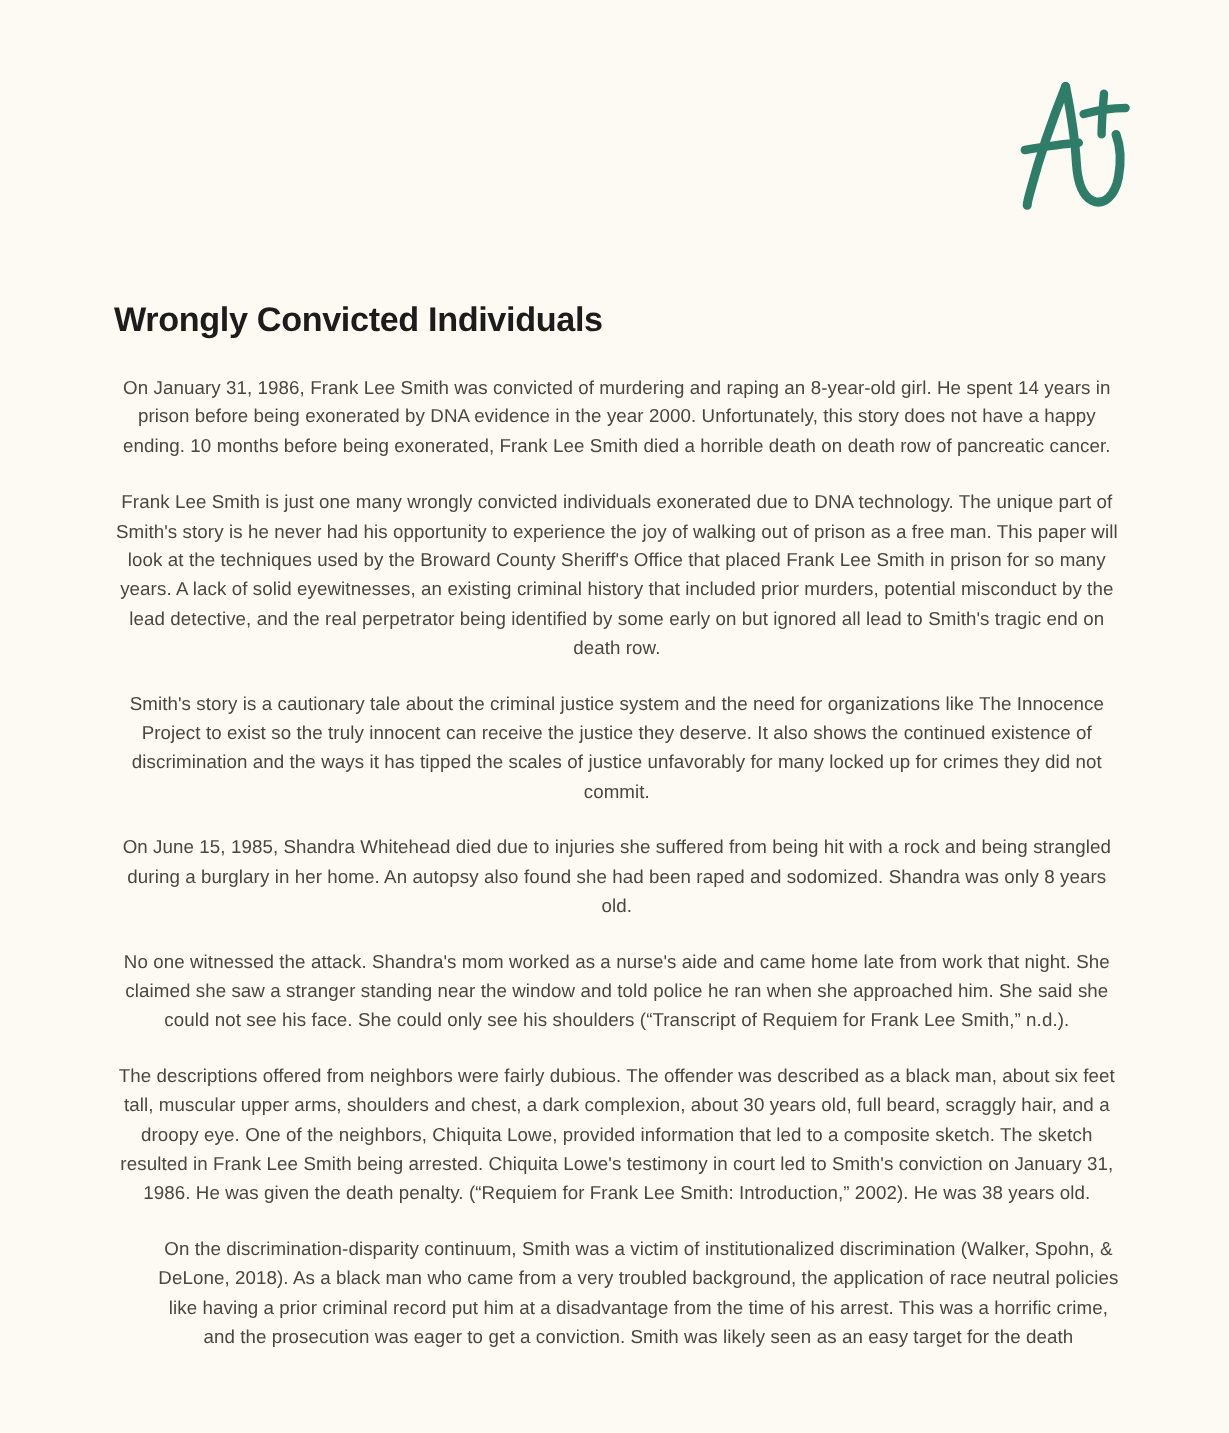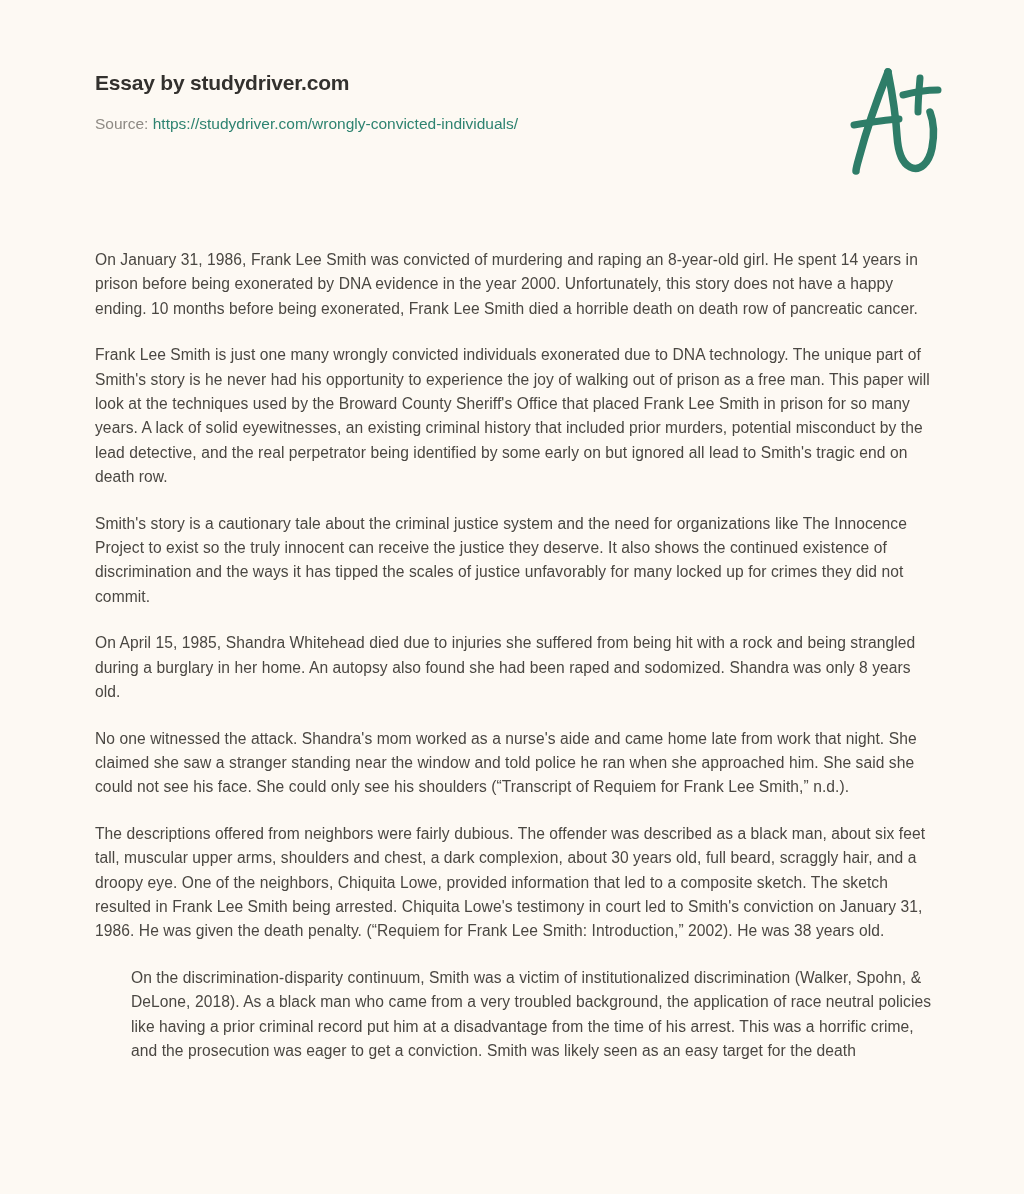--- a/index.html
+++ b/index.html
@@ -88,62 +88,56 @@
     line-height: 38px;
     letter-spacing: -0.3px;
     margin: 0 0 26px 0;
   }
 
   .article-body p {
     font-size: 15.6px;
     line-height: 24.4px;
     color: #4A4742;
     margin: 0 0 22px 0;
-    text-align: left;
+    text-align: center;
     letter-spacing: 0.005em;
   }
 
   .article-body p:last-child {
     margin-bottom: 0;
     margin-left: 36px;
   }
 </style>
 </head>
 <body>
 
 <div class="page">
 
-  <div class="header">
-    <div class="header-title">Essay by studydriver.com</div>
-    <div class="header-source">
-      <span class="src-label">Source:</span>
-      <a class="src-url" href="#">https://studydriver.com/wrongly-convicted-individuals/</a>
-    </div>
-  </div>
 
   <div class="logo">
     <svg viewBox="0 0 118 118" xmlns="http://www.w3.org/2000/svg" fill="none" stroke="#2E7D68" stroke-linecap="round" stroke-linejoin="round">
 
       <path d="M48 10 C 40 30, 28 62, 19 96 C 17 103, 16 107, 16 109" stroke-width="7.5"></path>
 
       <path d="M48 10 C 52 30, 56 56, 57 74 C 58 90, 62 101, 70 105 C 80 110, 89 101, 92 86 C 95 70, 93 58, 90 50" stroke-width="7.5"></path>
 
       <path d="M14 63 C 26 61, 44 58, 59 57" stroke-width="7"></path>
 
       <path d="M80 16 C 79 28, 78 41, 78 50" stroke-width="7"></path>
 
       <path d="M63 33 C 74 30, 89 28, 98 28" stroke-width="7"></path>
     </svg>
   </div>
 
   <div class="article">
+    <h1 class="article-title">Wrongly Convicted Individuals</h1>
     <div class="article-body">
       <p>On January 31, 1986, Frank Lee Smith was convicted of murdering and raping an 8-year-old girl. He spent 14 years in prison before being exonerated by DNA evidence in the year 2000. Unfortunately, this story does not have a happy ending. 10 months before being exonerated, Frank Lee Smith died a horrible death on death row of pancreatic cancer.</p>
       <p>Frank Lee Smith is just one many wrongly convicted individuals exonerated due to DNA technology. The unique part of Smith's story is he never had his opportunity to experience the joy of walking out of prison as a free man. This paper will look at the techniques used by the Broward County Sheriff's Office that placed Frank Lee Smith in prison for so many years. A lack of solid eyewitnesses, an existing criminal history that included prior murders, potential misconduct by the lead detective, and the real perpetrator being identified by some early on but ignored all lead to Smith's tragic end on death row.</p>
       <p>Smith's story is a cautionary tale about the criminal justice system and the need for organizations like The Innocence Project to exist so the truly innocent can receive the justice they deserve. It also shows the continued existence of discrimination and the ways it has tipped the scales of justice unfavorably for many locked up for crimes they did not commit.</p>
-      <p>On April 15, 1985, Shandra Whitehead died due to injuries she suffered from being hit with a rock and being strangled during a burglary in her home. An autopsy also found she had been raped and sodomized. Shandra was only 8 years old.</p>
+      <p>On June 15, 1985, Shandra Whitehead died due to injuries she suffered from being hit with a rock and being strangled during a burglary in her home. An autopsy also found she had been raped and sodomized. Shandra was only 8 years old.</p>
       <p>No one witnessed the attack. Shandra's mom worked as a nurse's aide and came home late from work that night. She claimed she saw a stranger standing near the window and told police he ran when she approached him. She said she could not see his face. She could only see his shoulders (“Transcript of Requiem for Frank Lee Smith,” n.d.).</p>
       <p>The descriptions offered from neighbors were fairly dubious. The offender was described as a black man, about six feet tall, muscular upper arms, shoulders and chest, a dark complexion, about 30 years old, full beard, scraggly hair, and a droopy eye. One of the neighbors, Chiquita Lowe, provided information that led to a composite sketch. The sketch resulted in Frank Lee Smith being arrested. Chiquita Lowe's testimony in court led to Smith's conviction on January 31, 1986. He was given the death penalty. (“Requiem for Frank Lee Smith: Introduction,” 2002). He was 38 years old.</p>
       <p>On the discrimination-disparity continuum, Smith was a victim of institutionalized discrimination (Walker, Spohn, &amp; DeLone, 2018). As a black man who came from a very troubled background, the application of race neutral policies like having a prior criminal record put him at a disadvantage from the time of his arrest. This was a horrific crime, and the prosecution was eager to get a conviction. Smith was likely seen as an easy target for the death</p>
     </div>
   </div>
 
 </div>
 
 </body></html>

